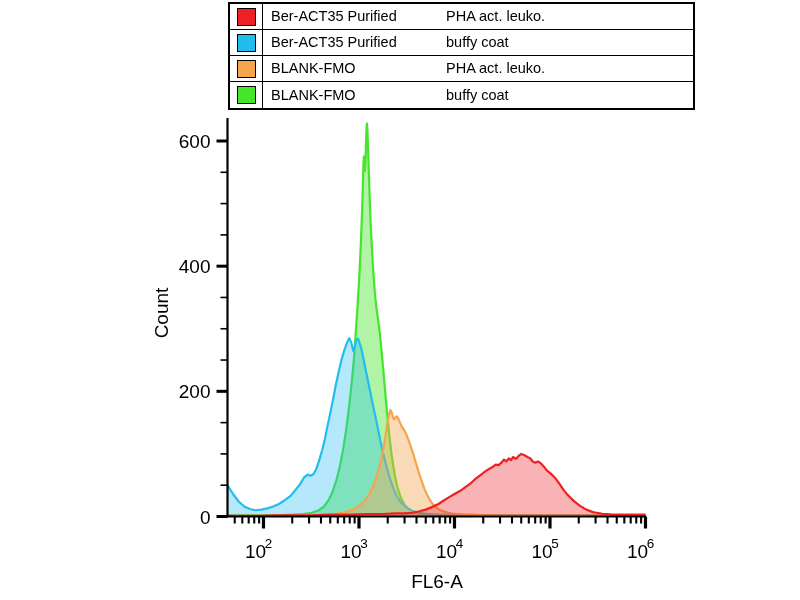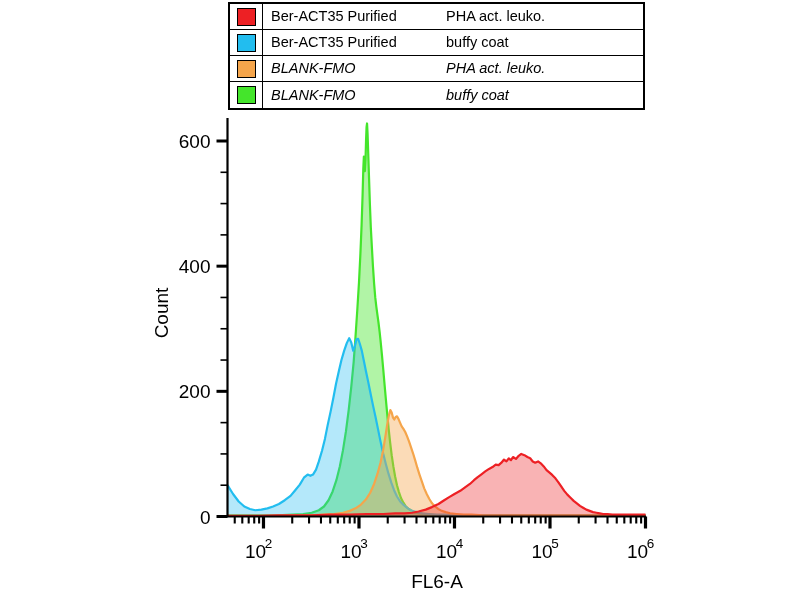--- a/index.html
+++ b/index.html
@@ -11,21 +11,21 @@
     color:#000000;
     overflow:hidden;
     position:relative;
   }
   #root{position:absolute;left:0;top:0;width:800px;height:600px;}
 
   
   .legend{
     position:absolute;
     left:228px;top:2px;
-    width:417px;
+    width:467px;
     border:2px solid #000;
     background:#fff;
     box-sizing:border-box;
   }
   .legend-row{
     display:flex;
     align-items:stretch;
     height:26px;
     border-bottom:1.5px solid #000;
     box-sizing:border-box;
@@ -53,21 +53,21 @@
     box-sizing:border-box;
   }
   .legend-name{
     width:175px;
     flex:0 0 175px;
     white-space:nowrap;
   }
   .legend-sample{
     white-space:nowrap;
   }
-  .ital{font-style:italic;}
+  .ital{}
 
   
   .plot-wrap{
     position:absolute;
     left:0;top:0;
     width:800px;height:600px;
   }
   svg.chart{display:block;}
 
   .axis-line{stroke:#000;stroke-width:2.2;fill:none;}

